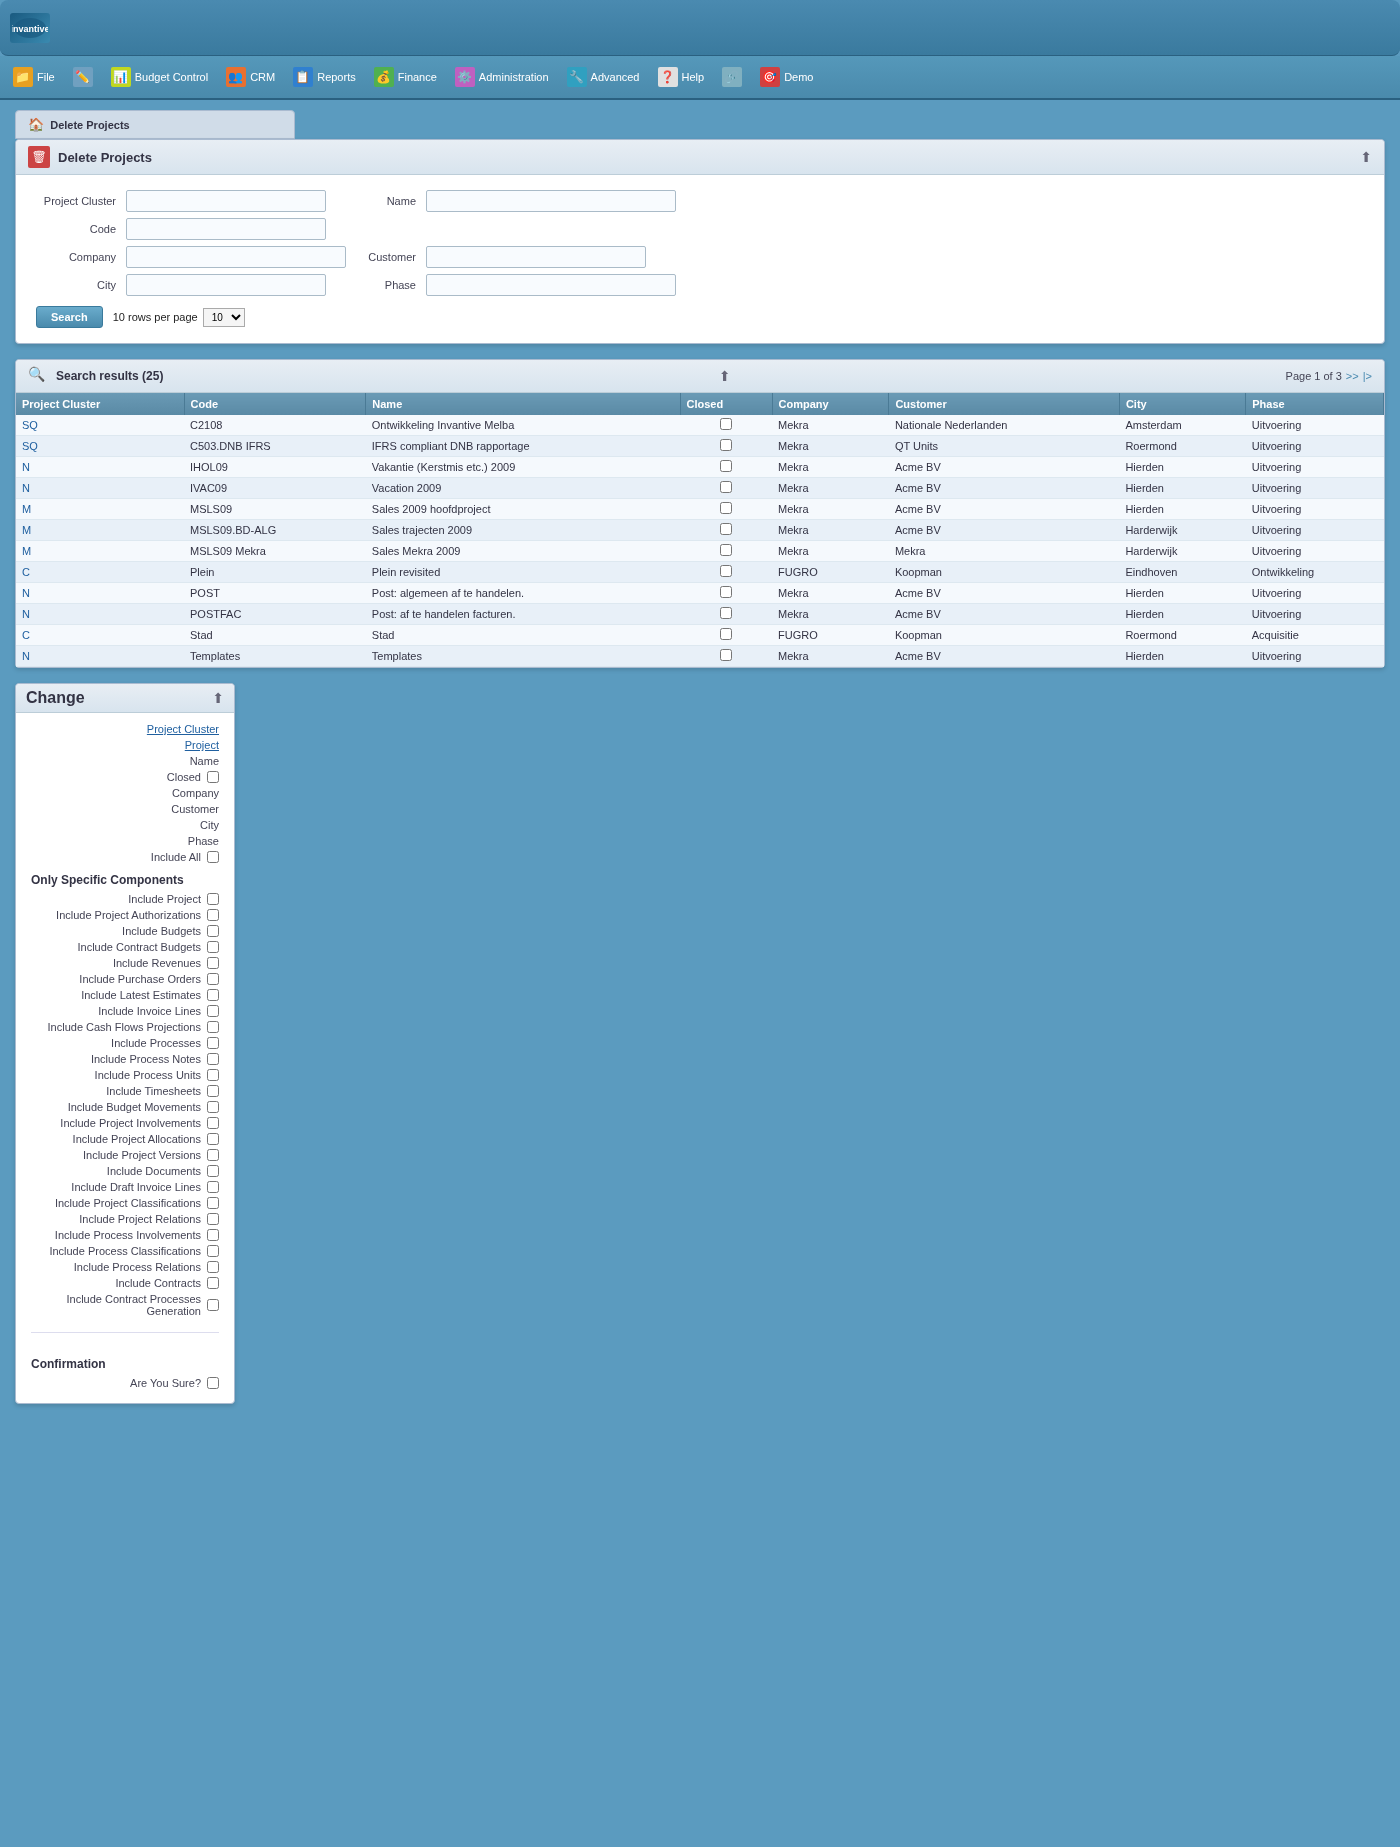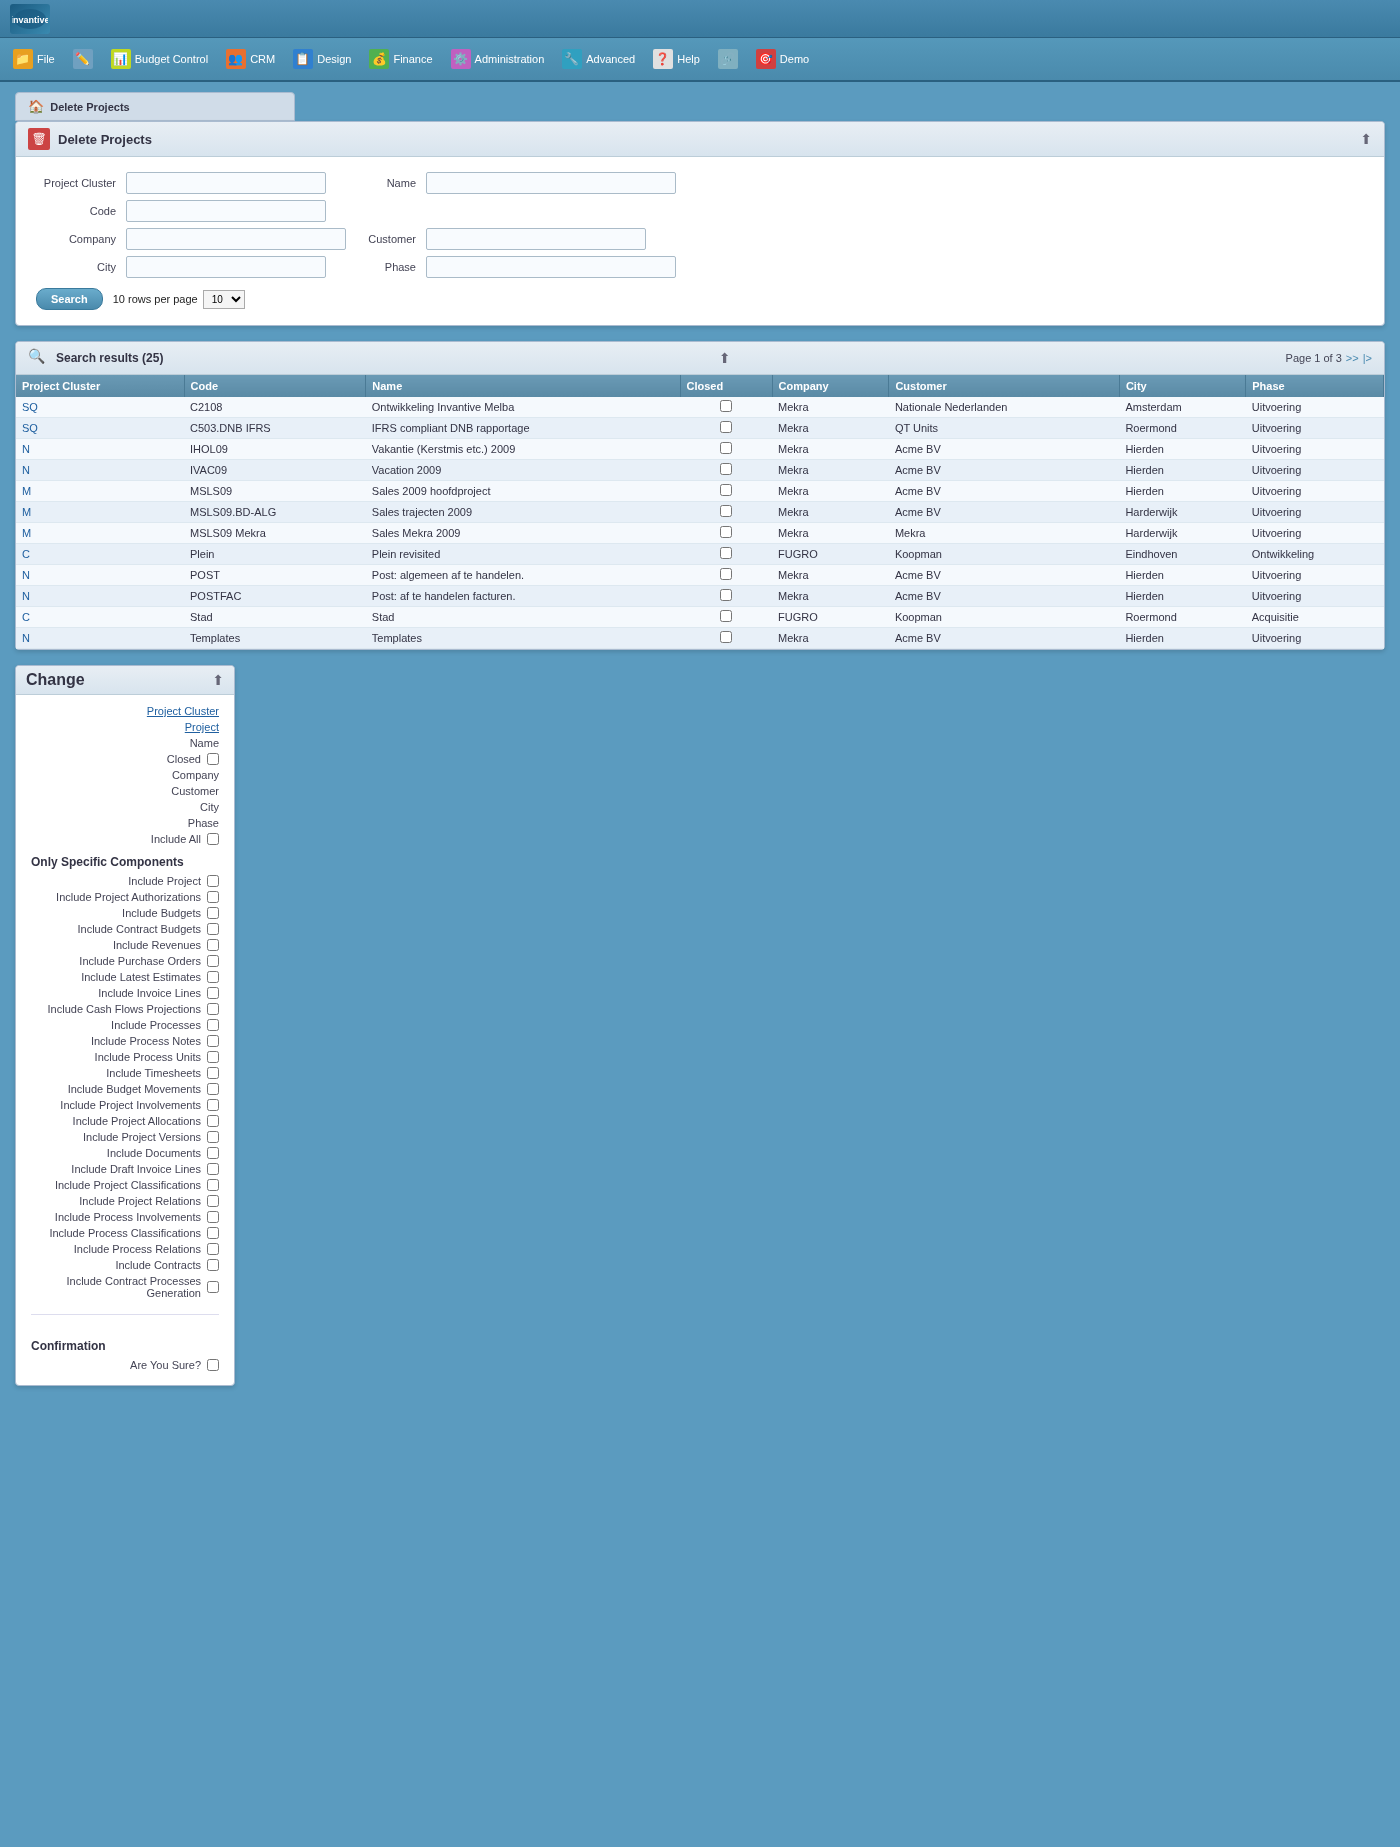--- a/index.html
+++ b/index.html
@@ -8,25 +8,26 @@
       font-size: 11px;
       background: #5b9bbf;
       color: #222;
       width: 1400px;
       min-height: 1847px;
     }
 
     
     .top-bar {
       background: linear-gradient(to bottom, #4a8ab0, #3a7a9e);
-      height: 38px;
+      height: 56px;
       display: flex;
       padding: 0 10px;
       border-bottom: 1px solid #2a6080;
       position: relative;
+      border-radius: 8px;
     }
     .top-bar-logo {
       display: flex;
       align-items: center;
       gap: 5px;
     }
     .logo-icon {
       width: 40px;
       height: 30px;
       background: linear-gradient(135deg, #1a5a80 0%, #3a8ab0 100%);
@@ -230,21 +231,21 @@
       display: flex;
       align-items: center;
       gap: 10px;
       margin-top: 8px;
     }
     .search-btn {
       background: linear-gradient(to bottom, #6aaccc, #4a8aac);
       color: white;
       border: 1px solid #3a7a9c;
       padding: 4px 14px;
-      border-radius: 10px;
+      border-radius: 3px;
       font-size: 11px;
       cursor: pointer;
       font-weight: bold;
     }
     .rows-per-page {
       display: flex;
       align-items: center;
       gap: 5px;
       font-size: 11px;
     }
@@ -405,21 +406,21 @@
   <div class="nav-item">
     <div class="nav-icon budget">📊</div>
     <span>Budget Control</span>
   </div>
   <div class="nav-item">
     <div class="nav-icon crm">👥</div>
     <span>CRM</span>
   </div>
   <div class="nav-item">
     <div class="nav-icon reports">📋</div>
-    <span>Design</span>
+    <span>Reports</span>
   </div>
   <div class="nav-item">
     <div class="nav-icon finance">💰</div>
     <span>Finance</span>
   </div>
   <div class="nav-item">
     <div class="nav-icon admin">⚙️</div>
     <span>Administration</span>
   </div>
   <div class="nav-item">

